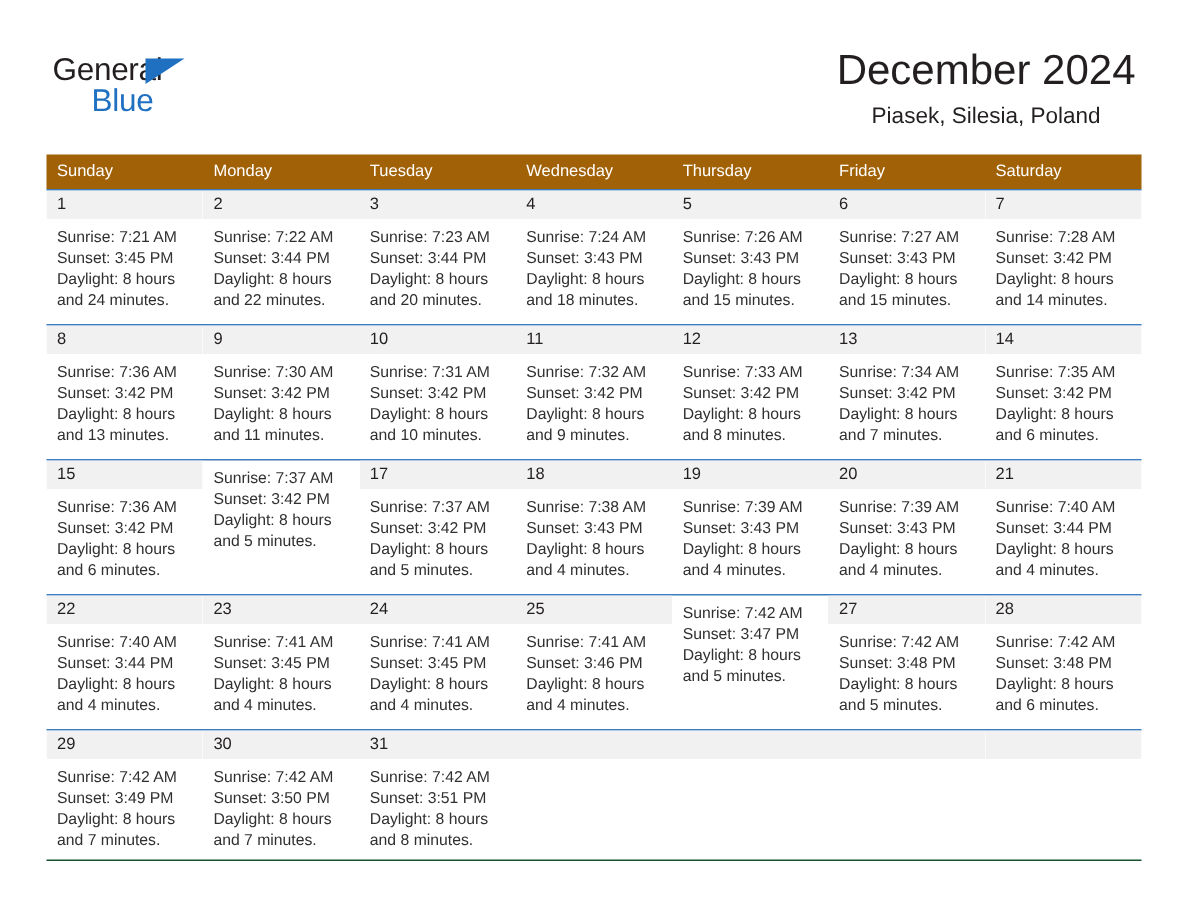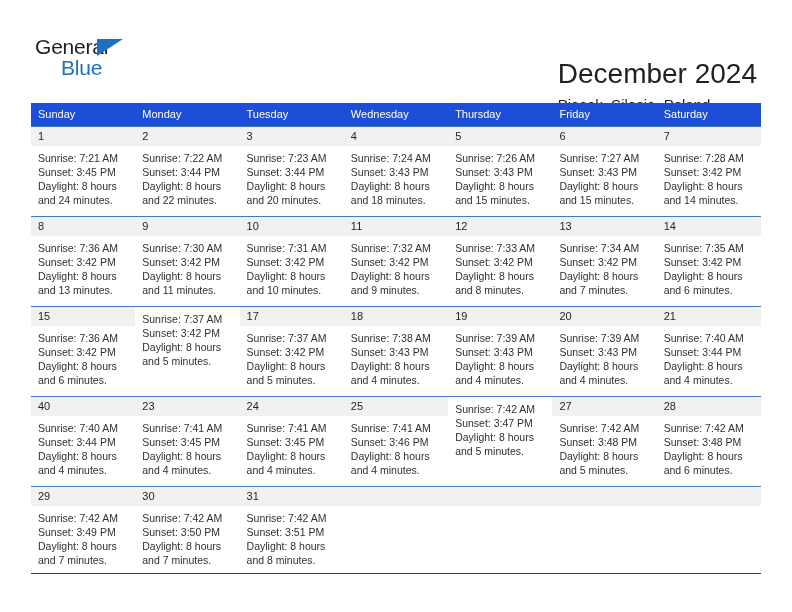--- a/index.html
+++ b/index.html
@@ -65,22 +65,21 @@
     font-size: 21px;
     letter-spacing: -0.2px;
     color: #1f70c1;
     line-height: 21px;
     font-family: "Liberation Sans", sans-serif;
   }
   .title-block {
     position: absolute;
     right: 35px;
     top: 30px;
-    text-align: left;
-    margin-top: 27px;
+    text-align: center;
   }
   .cal-title {
     font-size: 28px;
     font-weight: normal;
     color: #231f20;
     line-height: 34px;
     white-space: nowrap;
   }
   .cal-subtitle {
     font-size: 15px;
@@ -95,21 +94,21 @@
   .calendar {
     position: absolute;
     left: 31px;
     top: 103px;
     width: 730px;
   }
   .weekday-row {
     display: flex;
     width: 730px;
     height: 23px;
-    background: #1d4ed8;
+    background: #a16207;
   }
   .weekday {
     flex: 1 1 0;
     color: #ffffff;
     font-size: 11px;
     line-height: 23px;
     padding-left: 7px;
     white-space: nowrap;
     overflow: hidden;
   }
@@ -414,21 +413,21 @@
             <div>Sunset: 3:44 PM</div>
             <div>Daylight: 8 hours</div>
             <div>and 4 minutes.</div>
           </div>
         </div>
     </div>
 
     <div class="week">
       <div class="daycell">
           <div class="daynum-band">
-            <div class="daynum">40</div>
+            <div class="daynum">22</div>
           </div>
           <div class="details">
             <div>Sunrise: 7:40 AM</div>
             <div>Sunset: 3:44 PM</div>
             <div>Daylight: 8 hours</div>
             <div>and 4 minutes.</div>
           </div>
         </div>
       <div class="daycell">
           <div class="daynum-band">

